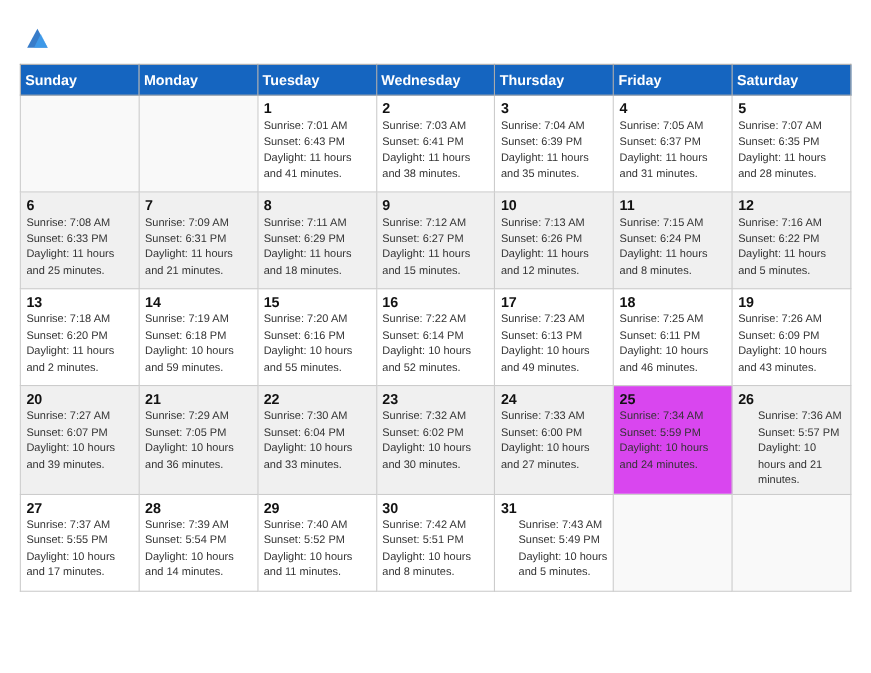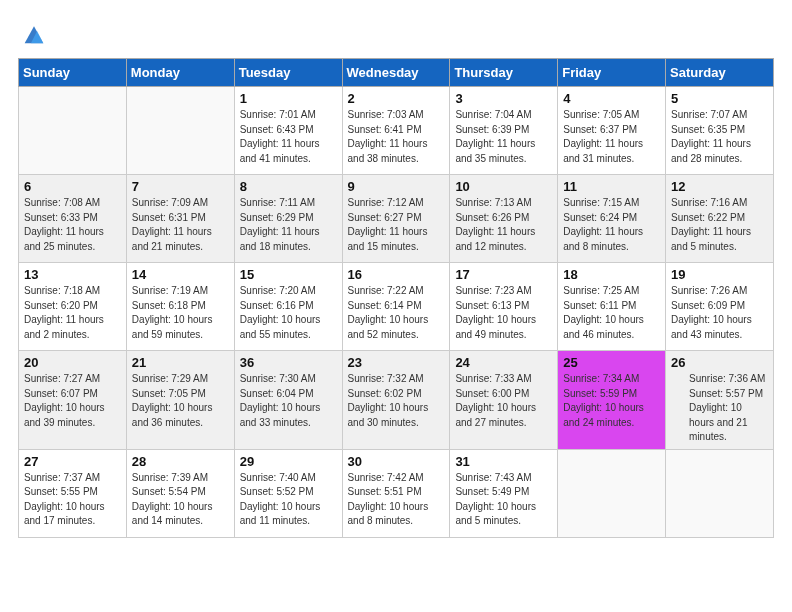--- a/index.html
+++ b/index.html
@@ -264,21 +264,21 @@
 Sunset: 6:07 PM
 Daylight: 10 hours and 39 minutes.</div>
           </td>
           <td style="background: rgb(240, 240, 240);">
             <span class="day-number">21</span>
             <div class="day-info" style="white-space: pre-line;">Sunrise: 7:29 AM
 Sunset: 7:05 PM
 Daylight: 10 hours and 36 minutes.</div>
           </td>
           <td style="background: rgb(240, 240, 240);">
-            <span class="day-number">36</span>
+            <span class="day-number">22</span>
             <div class="day-info" style="white-space: pre-line;">Sunrise: 7:30 AM
 Sunset: 6:04 PM
 Daylight: 10 hours and 33 minutes.</div>
           </td>
           <td style="background: rgb(240, 240, 240);">
             <span class="day-number">23</span>
             <div class="day-info" style="white-space: pre-line;">Sunrise: 7:32 AM
 Sunset: 6:02 PM
 Daylight: 10 hours and 30 minutes.</div>
           </td>
@@ -321,21 +321,21 @@
 Daylight: 10 hours and 11 minutes.</div>
           </td>
           <td style="background: rgb(255, 255, 255);">
             <span class="day-number">30</span>
             <div class="day-info" style="white-space: pre-line;">Sunrise: 7:42 AM
 Sunset: 5:51 PM
 Daylight: 10 hours and 8 minutes.</div>
           </td>
           <td style="background: rgb(255, 255, 255);">
             <span class="day-number">31</span>
-            <div class="day-info" style="white-space: pre-line;">Sunrise: 7:43 AM
+            <div class="day-info" style="white-space: pre-line; margin-left: 16px;">Sunrise: 7:43 AM
 Sunset: 5:49 PM
 Daylight: 10 hours and 5 minutes.</div>
           </td>
           <td class="empty-cell" style="background: rgb(250, 250, 250);"></td>
           <td class="empty-cell" style="background: rgb(250, 250, 250);"></td>
         </tr>
       </tbody>
   </table>
 </div>
 

